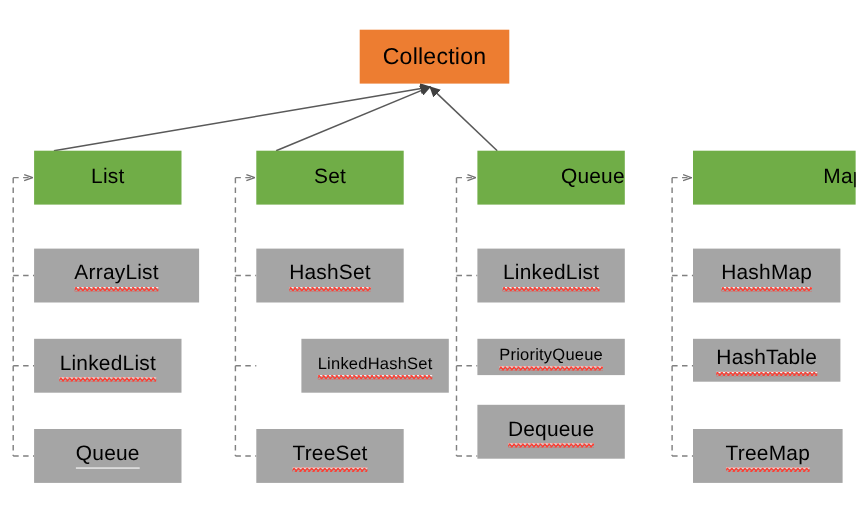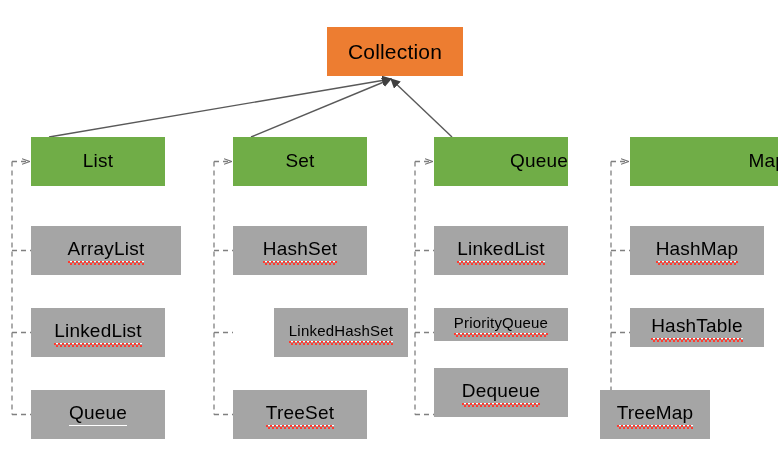--- a/index.html
+++ b/index.html
@@ -161,18 +161,18 @@
       </div>
       <div class="node node-interface" style="left: 630px; top: 137px; width: 156px; height: 49px; justify-content: flex-end;">
         <span class="label-text">Map</span>
       </div>
       <div class="node node-impl misspelled" style="left: 630px; top: 226px; width: 134px; height: 49px;">
         <span class="label-text">HashMap</span>
       </div>
       <div class="node node-impl misspelled" style="left: 630px; top: 308px; width: 134px; height: 39px;">
         <span class="label-text">HashTable</span>
       </div>
-      <div class="node node-impl misspelled" style="left: 600px; top: 390px; width: 110px; height: 49px;">
+      <div class="node node-impl misspelled" style="left: 630px; top: 390px; width: 136px; height: 49px;">
         <span class="label-text">TreeMap</span>
       </div>
     </div>
 
 </div>
 
 </body></html>

